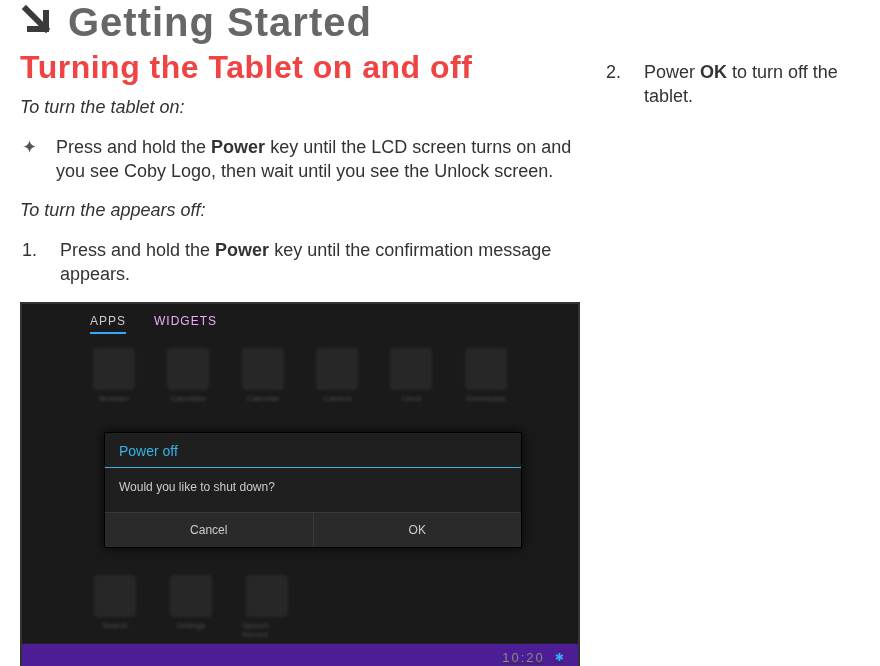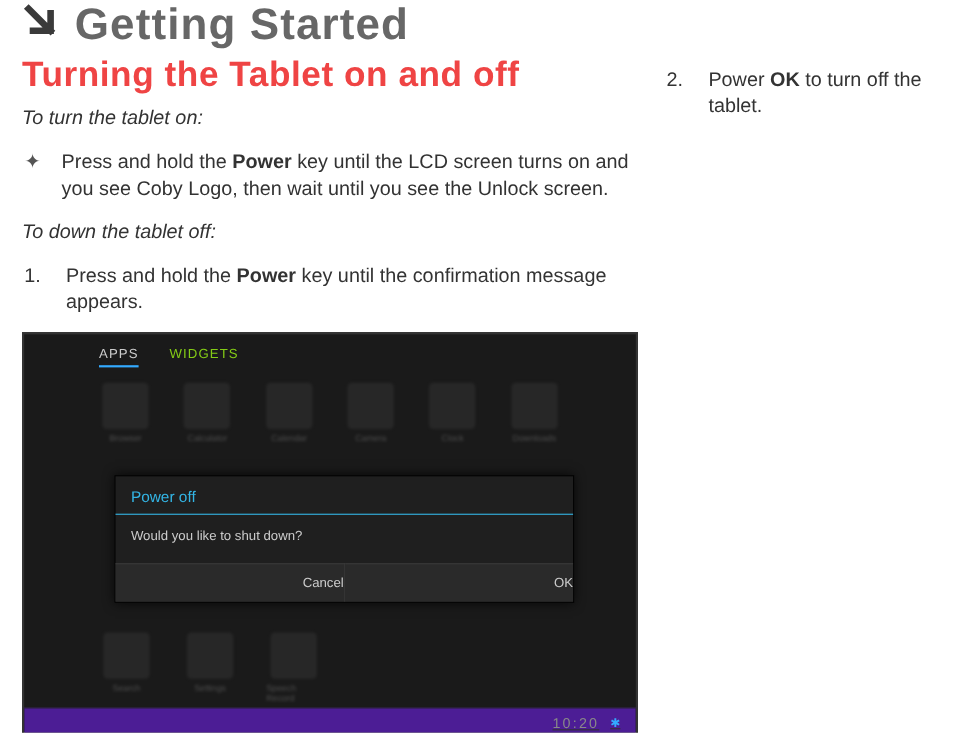--- a/index.html
+++ b/index.html
@@ -101,21 +101,21 @@
       overflow: hidden;
       margin-top: 4px;
     }
     .tablet-topbar {
       display: flex;
       gap: 28px;
       padding: 10px 48px 14px 68px;
     }
     .tab-item {
       font-size: 12px;
-      color: #84cc16;
+      color: #f0abfc;
       letter-spacing: 1px;
     }
     .tab-item.active {
       color: #ccc;
       border-bottom: 2px solid #3af;
       padding-bottom: 4px;
     }
     .icon-row {
       display: flex;
       gap: 26px;
@@ -158,21 +158,21 @@
     .dialog-body {
       color: #ccc;
       font-size: 12px;
       padding: 12px 14px 18px 14px;
     }
     .dialog-buttons {
       display: flex;
     }
     .dialog-btn {
       flex: 1;
-      text-align: right;
+      text-align: center;
       color: #ccc;
       font-size: 12px;
       padding: 10px 0;
       background: #2a2a2a;
       border-top: 1px solid #3a3a3a;
     }
     .dialog-btn:first-child {
       border-right: 1px solid #3a3a3a;
     }
     .tablet-bottom {
@@ -229,21 +229,21 @@
 
     <ul class="bullet-list">
       <li>
         <span class="bullet-marker">✦</span>
         <span>
           <span>Press and hold the </span><span class="bold-inline">Power</span><span> key until the LCD screen turns on and you see Coby Logo, then wait until you see the Unlock screen.</span>
         </span>
       </li>
     </ul>
 
-    <p class="body-text">To down the tablet off:</p>
+    <p class="body-text">To turn the appears off:</p>
 
     <ol class="num-list">
       <li>
         <span class="num-marker">1.</span>
         <span>
           <span>Press and hold the </span><span class="bold-inline">Power</span><span> key until the confirmation message appears.</span>
         </span>
       </li>
     </ol>
 

